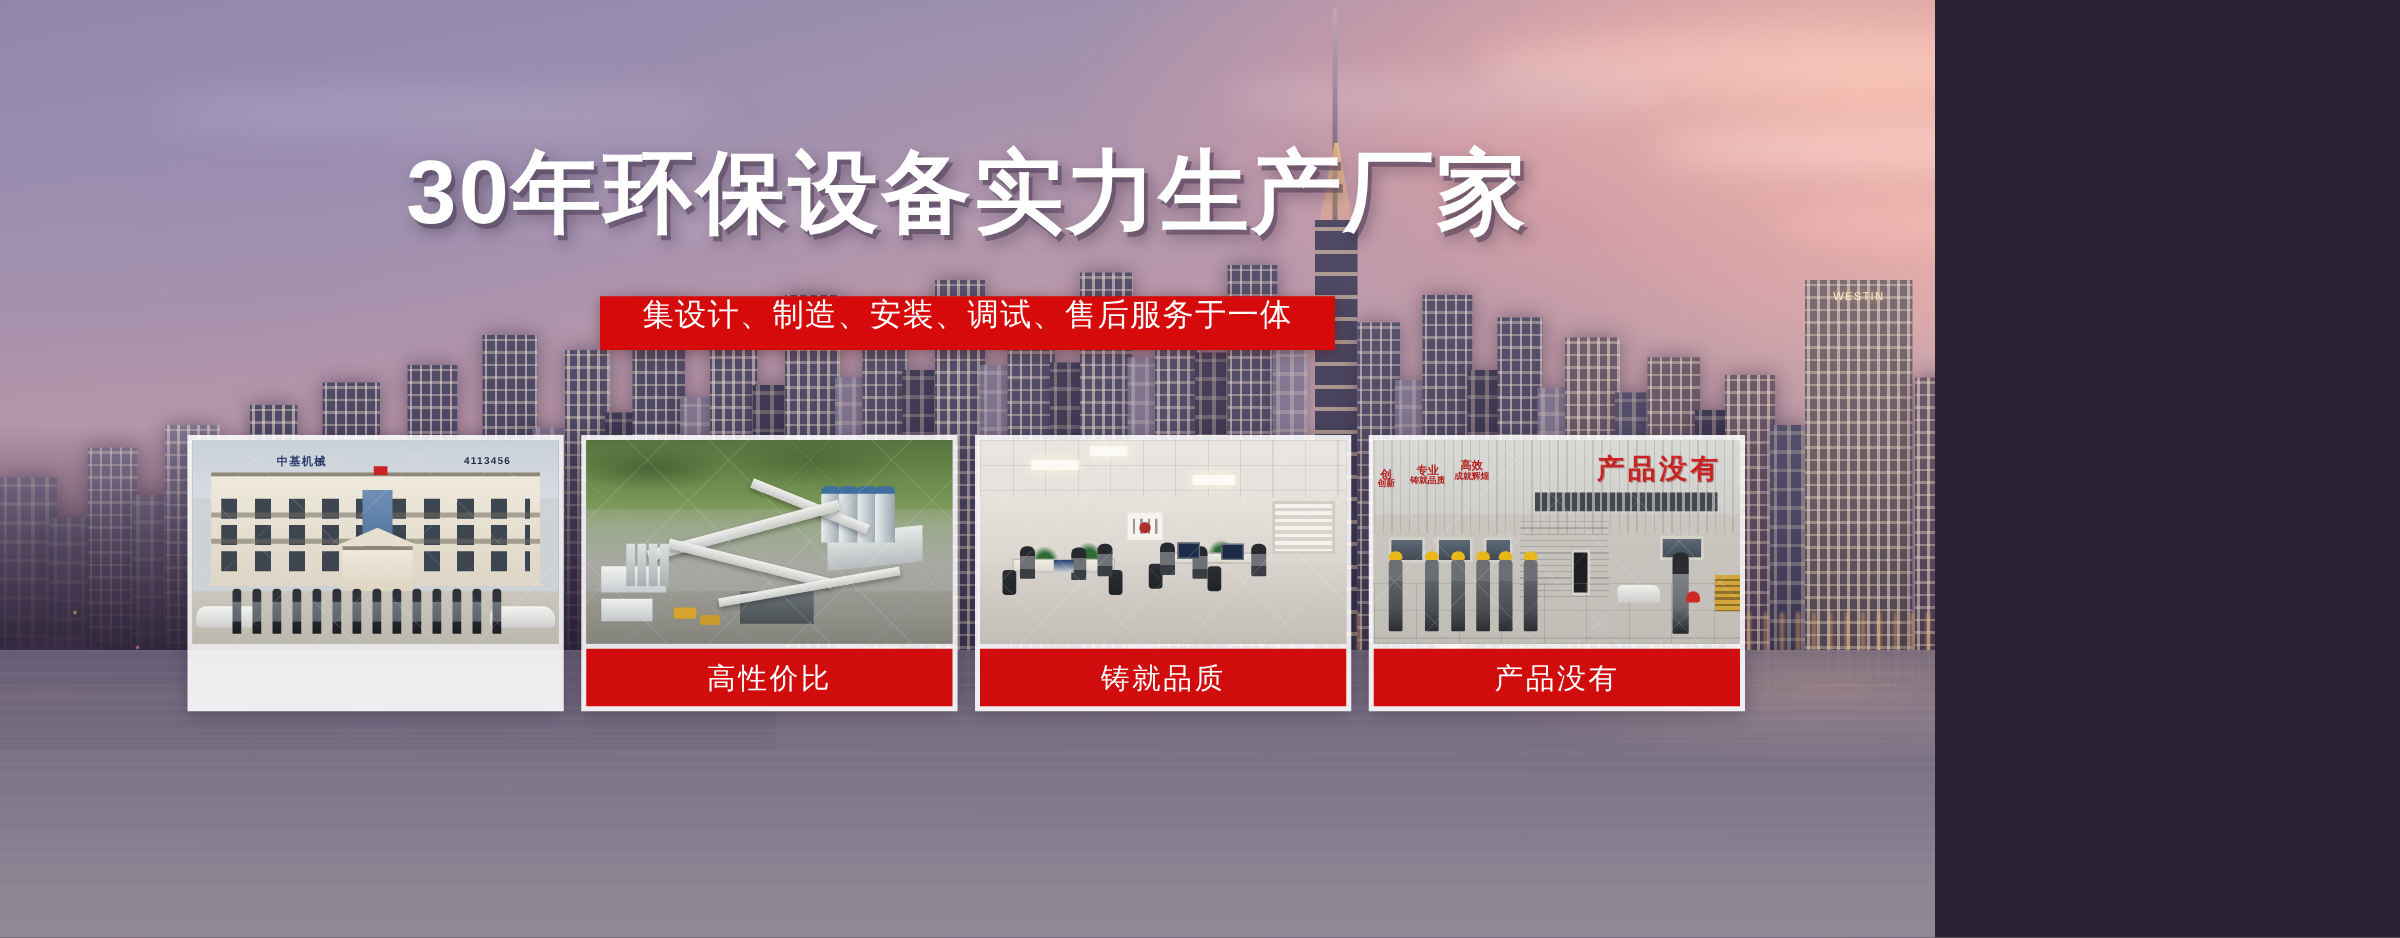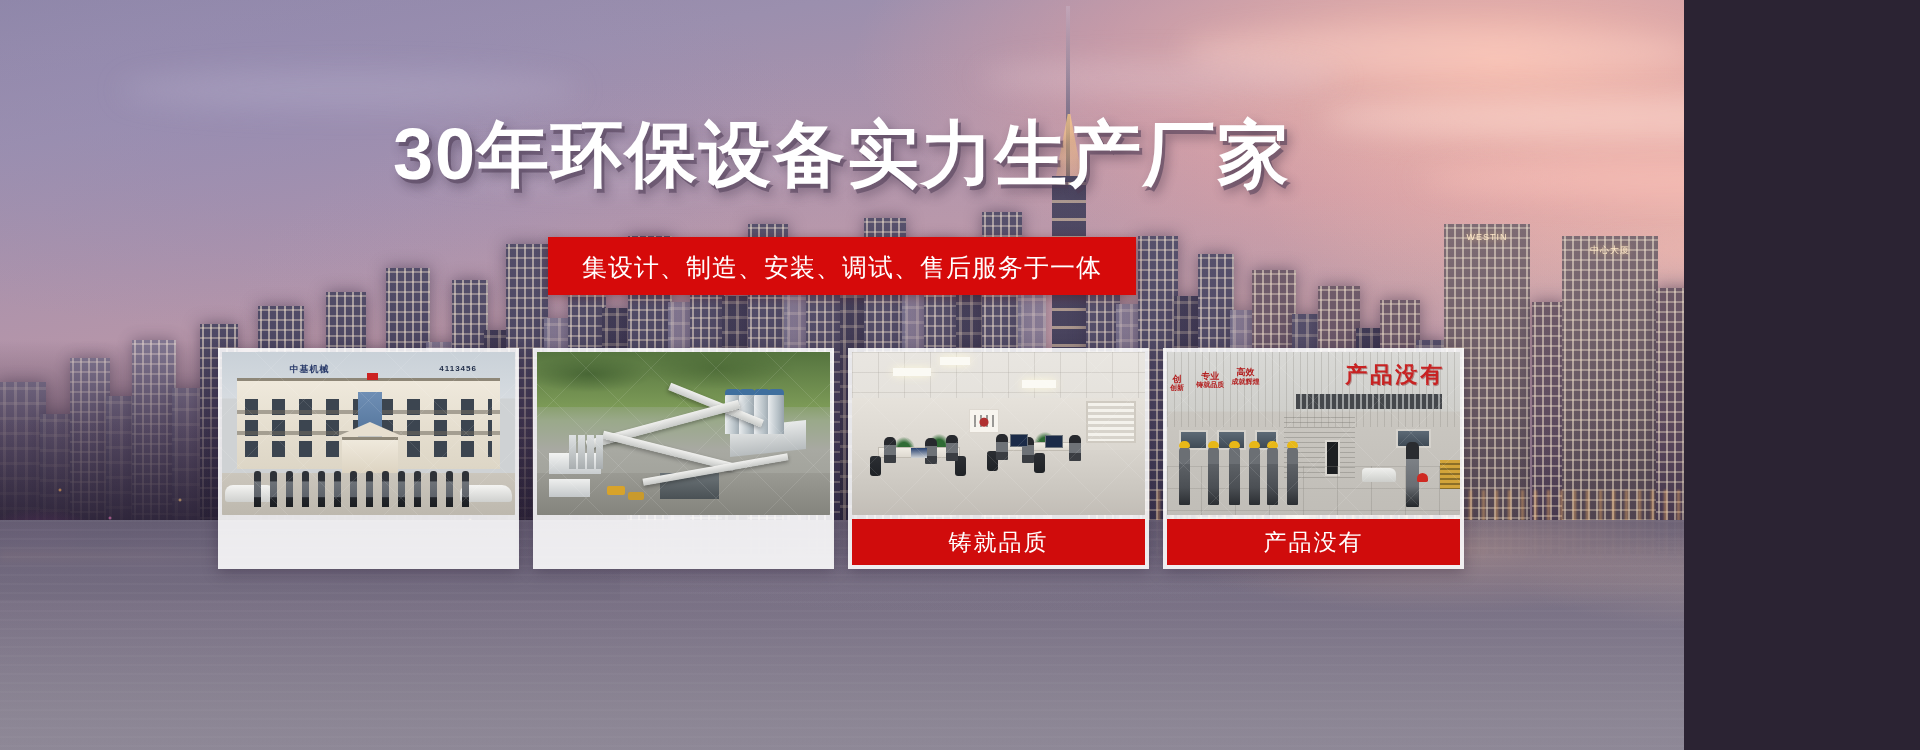--- a/index.html
+++ b/index.html
@@ -6,21 +6,21 @@
   * { margin:0; padding:0; box-sizing:border-box; }
   html, body { width:1920px; height:750px; overflow:hidden; }
   body {
     font-family:"Liberation Sans","DejaVu Sans",sans-serif;
     background:#2b2333;
   }
 
   
   .stage {
     position:relative;
-    width:1684px; height:750px;
+    width:1548px; height:750px;
     overflow:hidden;
   }
 
   
   .sky {
     position:absolute; inset:0;
     background:
       radial-gradient(ellipse 900px 320px at 1500px 60px, rgba(255,190,170,0.85) 0%, rgba(255,170,160,0.35) 45%, rgba(255,170,160,0) 72%),
       radial-gradient(ellipse 700px 240px at 1750px 200px, rgba(255,205,185,0.6) 0%, rgba(255,195,180,0) 70%),
       radial-gradient(ellipse 780px 300px at 260px 120px, rgba(150,140,180,0.55) 0%, rgba(150,140,180,0) 70%),
@@ -196,21 +196,21 @@
       3px 4px 0 rgba(78,60,86,0.55),
       5px 7px 12px rgba(50,38,60,0.45);
     white-space:nowrap;
   }
 
   .subbar {
     position:absolute;
     left:50%; transform:translateX(-50%);
     top:237px;
     background:#d60a0a;
-    padding:17px 34px 13px 34px;
+    padding:2px 34px 13px 34px;
     box-shadow:0 2px 10px rgba(80,10,10,0.35);
   }
   .subbar-text {
     color:#ffffff;
     font-size:25px;
     line-height:1.1;
     letter-spacing:1px;
     white-space:nowrap;
     font-weight:normal;
   }
@@ -805,20 +805,21 @@
             <div class="stack k2"></div>
             <div class="stack k3"></div>
             <div class="stack k4"></div>
             <div class="shed c"></div>
             <div class="conv c4"></div>
             <div class="digger"></div>
             <div class="digger2"></div>
           </div>
           <div class="wm"></div>
         </div>
+        <div class="card-label">高性价比</div>
       </div>
 
       <div class="card">
         <div class="card-photo">
           <div class="p3">
             <div class="ceiling"></div>
             <div class="panel a"></div>
             <div class="panel b"></div>
             <div class="panel c"></div>
             <div class="wall"></div>

